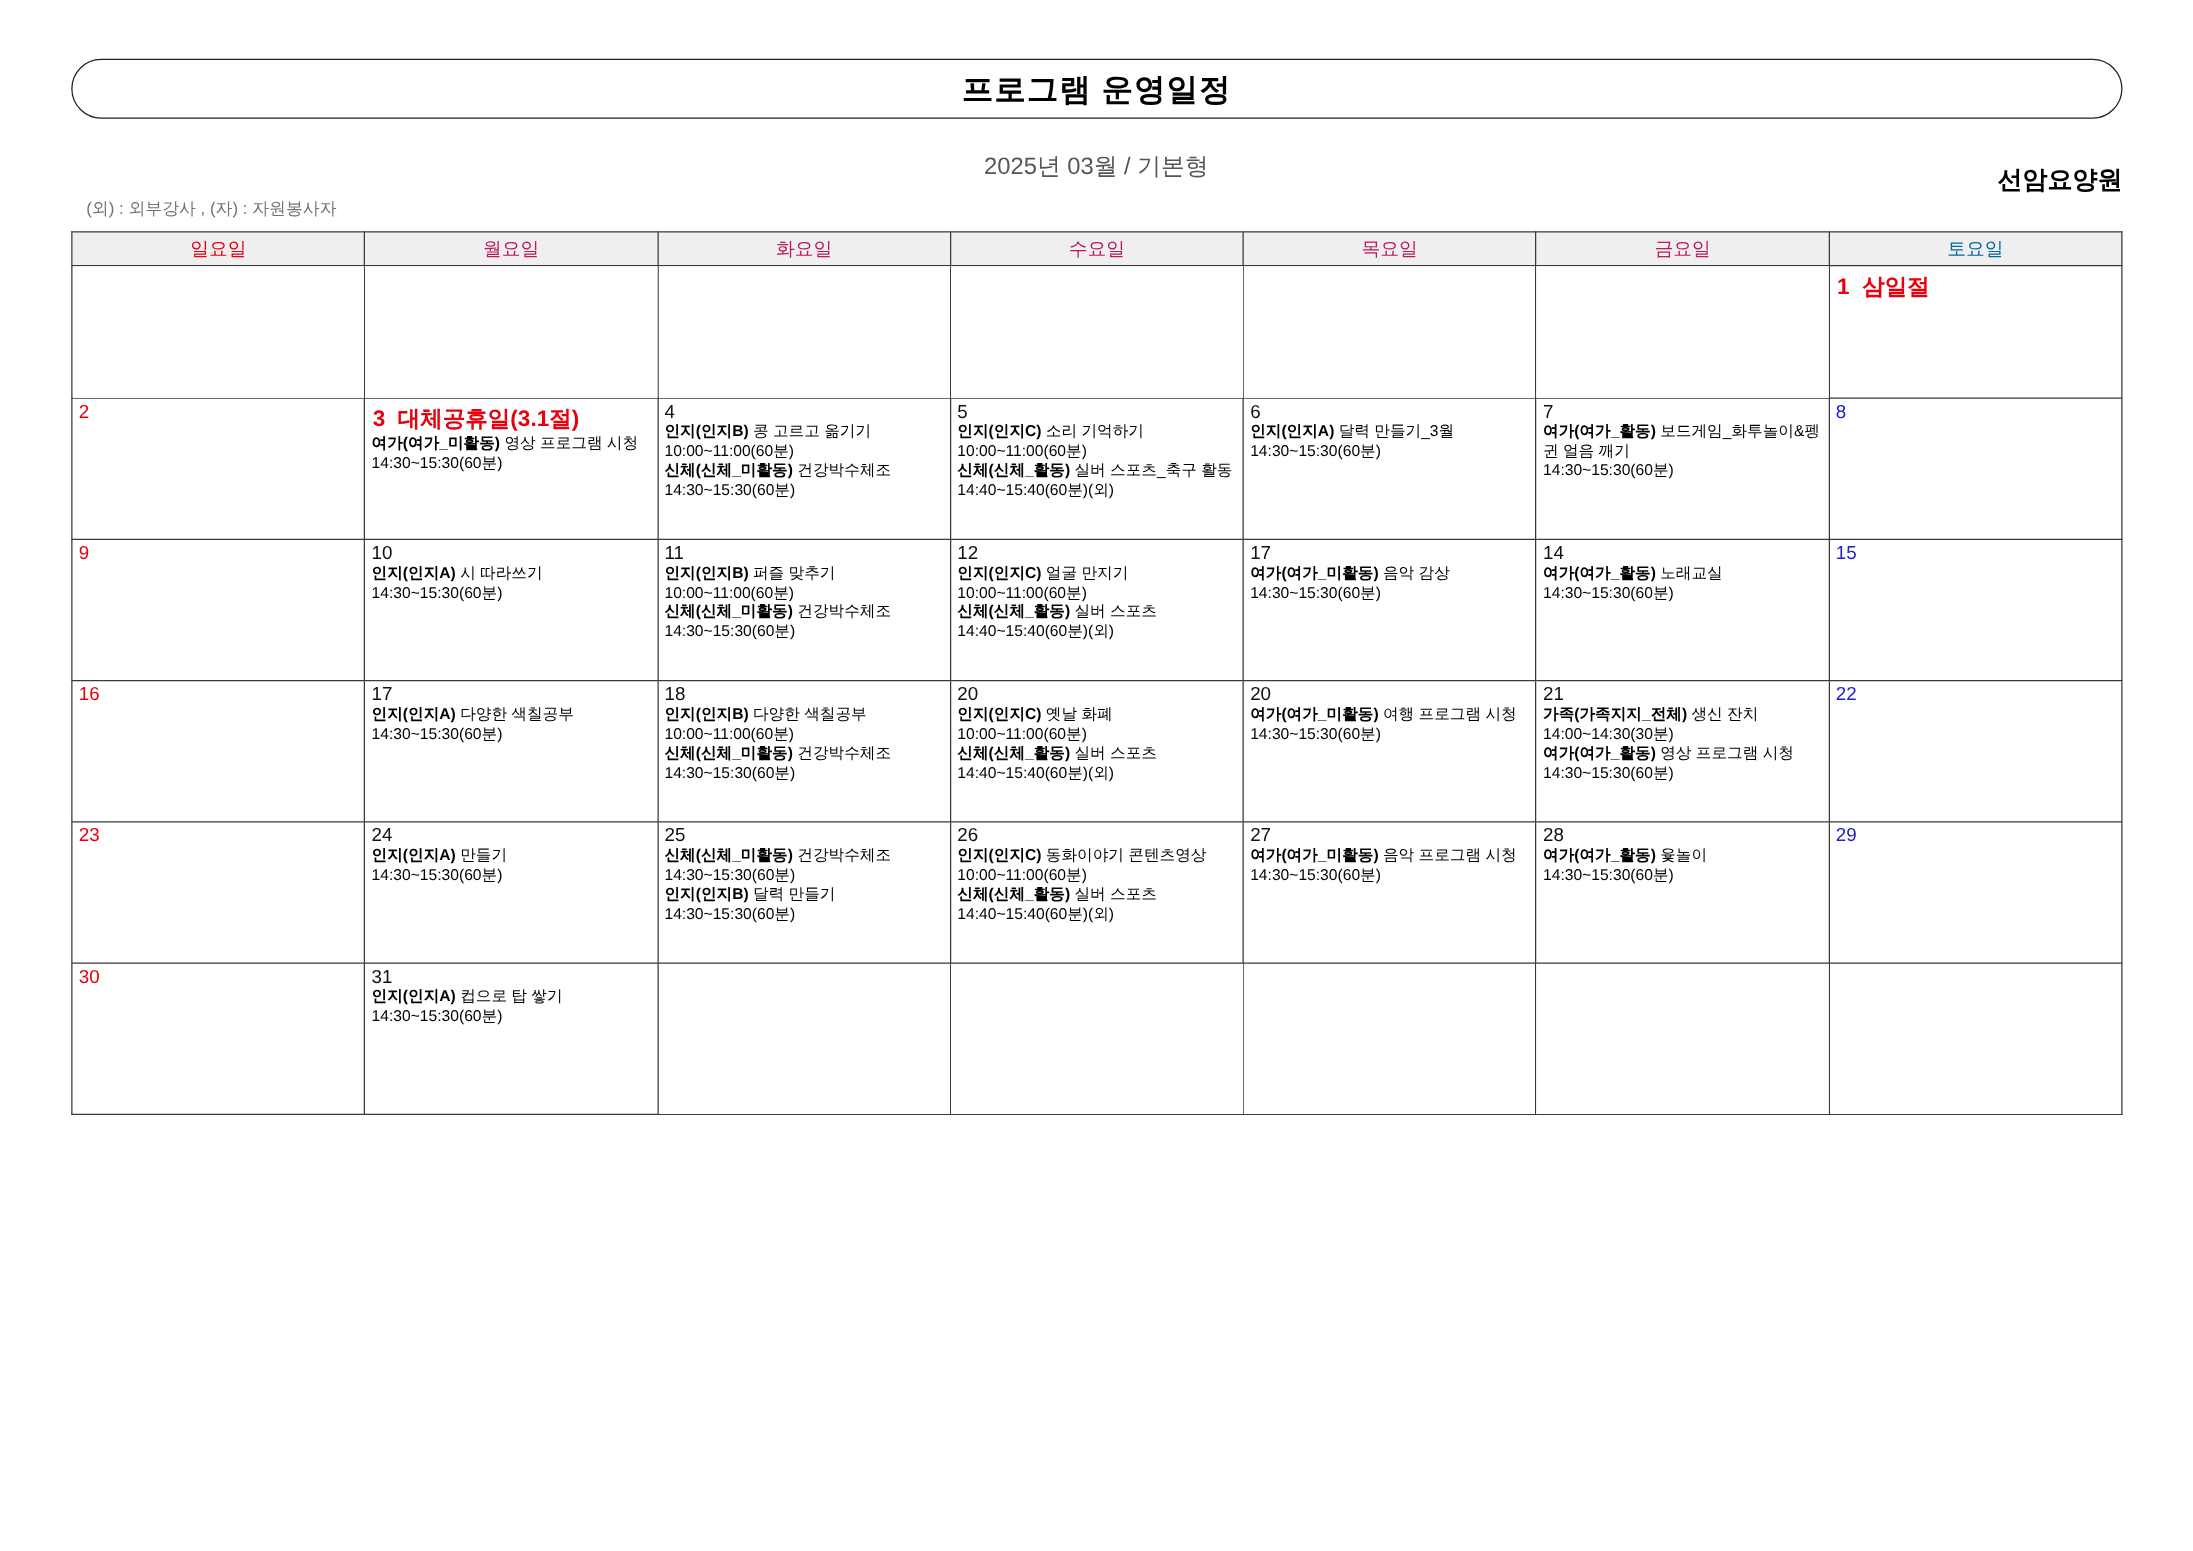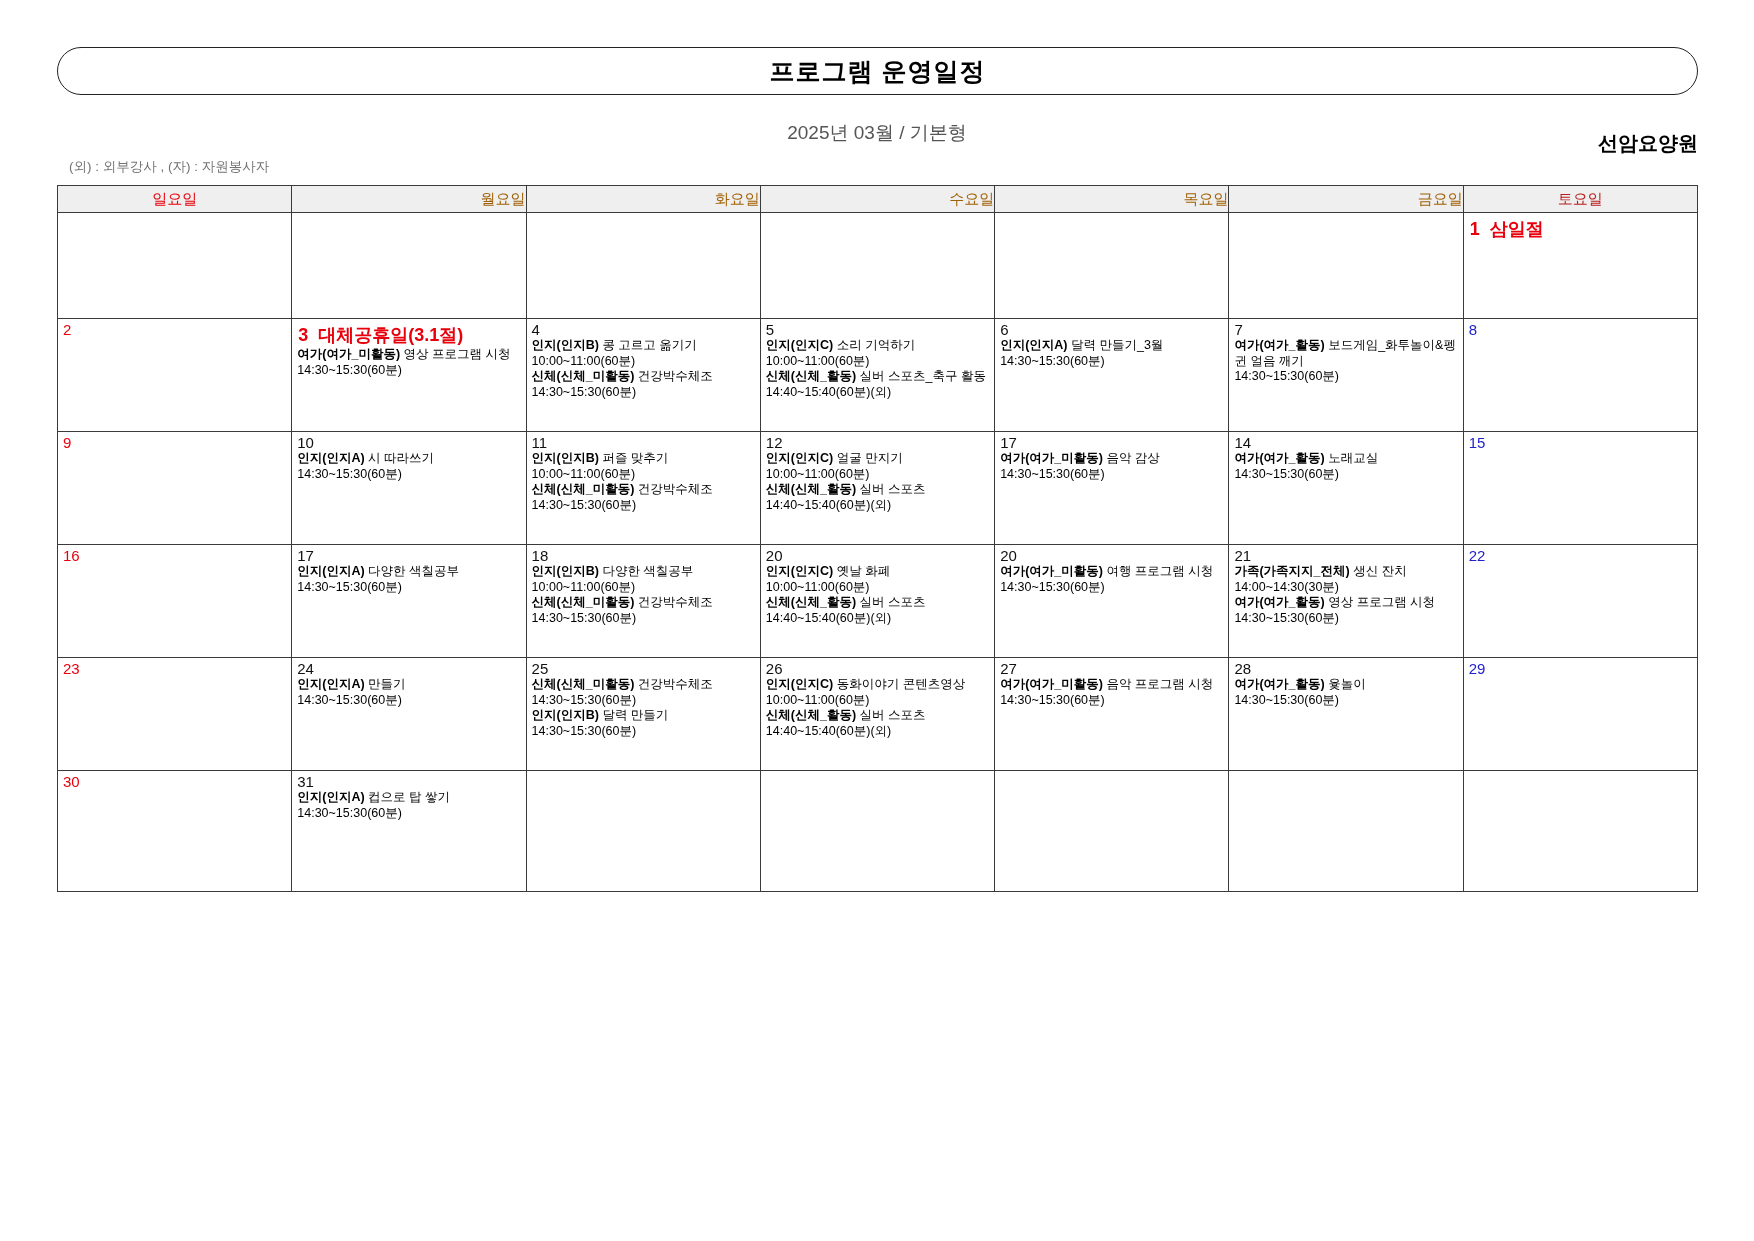--- a/index.html
+++ b/index.html
@@ -82,22 +82,22 @@
   }
   .calendar th {
     height: 26px;
     background: #efefef;
     font-size: 15px;
     font-weight: normal;
     text-align: center;
     vertical-align: middle;
   }
   th.sun { color: #e8000d; }
-  th.sat { color: #b91c1c; }
-  th.wd  { color: #a16207; text-align: right; }
+  th.sat { color: #0369a1; }
+  th.wd  { color: #be185d; }
 
   td.daycell {
     height: 112px;
     position: relative;
   }
   td.blank { background: #fff; }
   .daynum {
     font-size: 15px;
     line-height: 16px;
     padding: 3px 0 0 5px;

